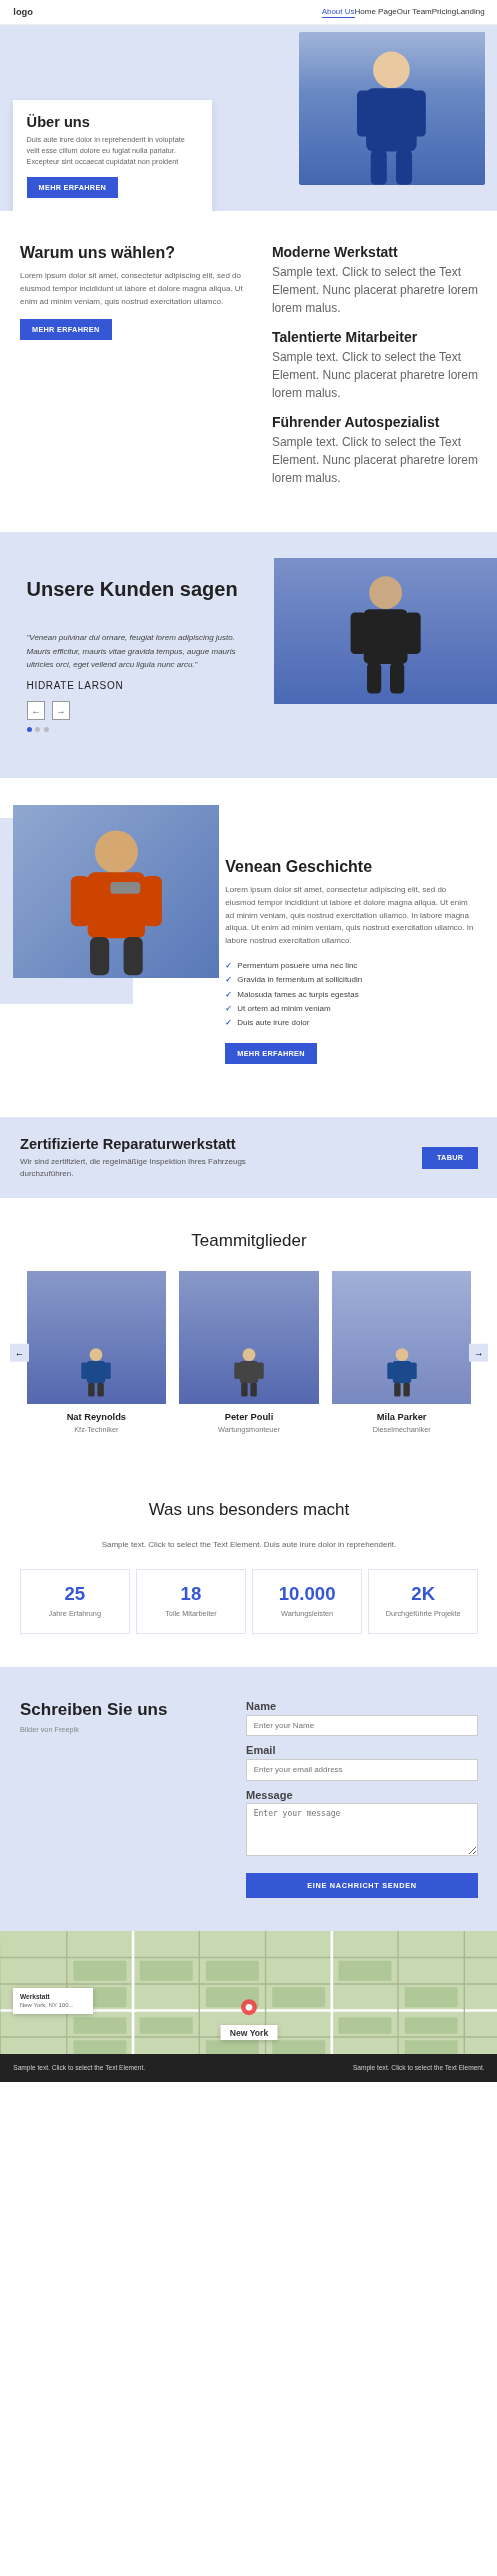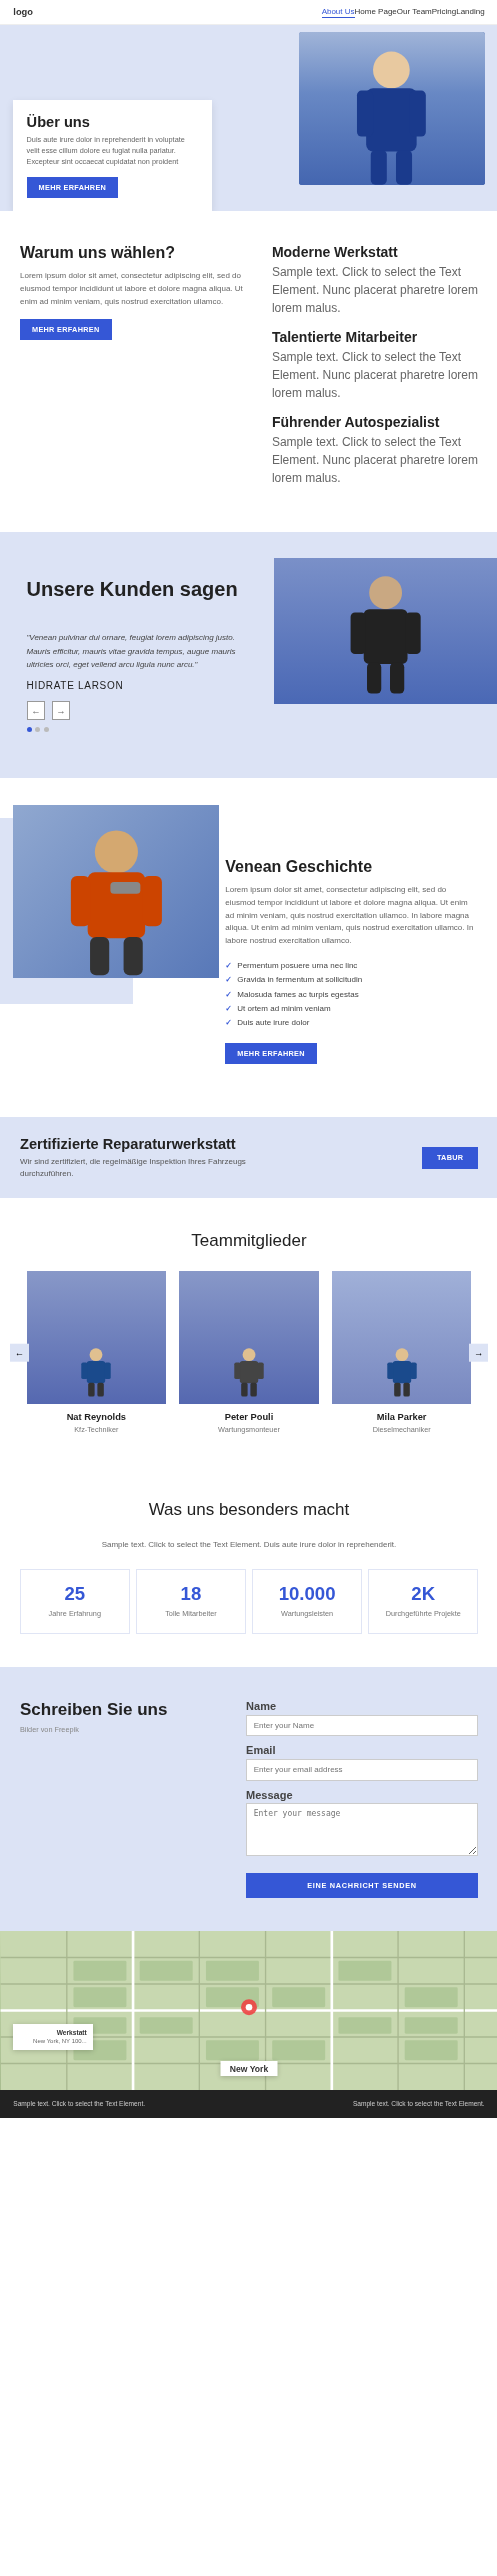--- a/index.html
+++ b/index.html
@@ -164,21 +164,21 @@
       height: 53px; resize: vertical;
     }
     .btn-submit {
       width: 100%; background: #3557d6; color: #fff; border: none; cursor: pointer;
       padding: 8px; font-size: 7.3px; font-weight: bold; text-transform: uppercase;
       letter-spacing: 0.7px; margin-top: 6.6px;
     }
 
     
     .map-section {
-      height: 159px; background: #b8c8a0; position: relative; overflow: hidden; text-align: right;
+      height: 123px; background: #b8c8a0; position: relative; overflow: hidden;
     }
     .map-bg {
       width: 100%; height: 100%;
       background: linear-gradient(180deg, #c8d8b0 0%, #a8c090 50%, #90a878 100%);
       position: relative;
     }
     .map-label {
       position: absolute; bottom: 20px; left: 50%;
       transform: translateX(-50%);
       background: #fff; padding: 2.7px 6.6px; font-size: 8px; font-weight: bold;

